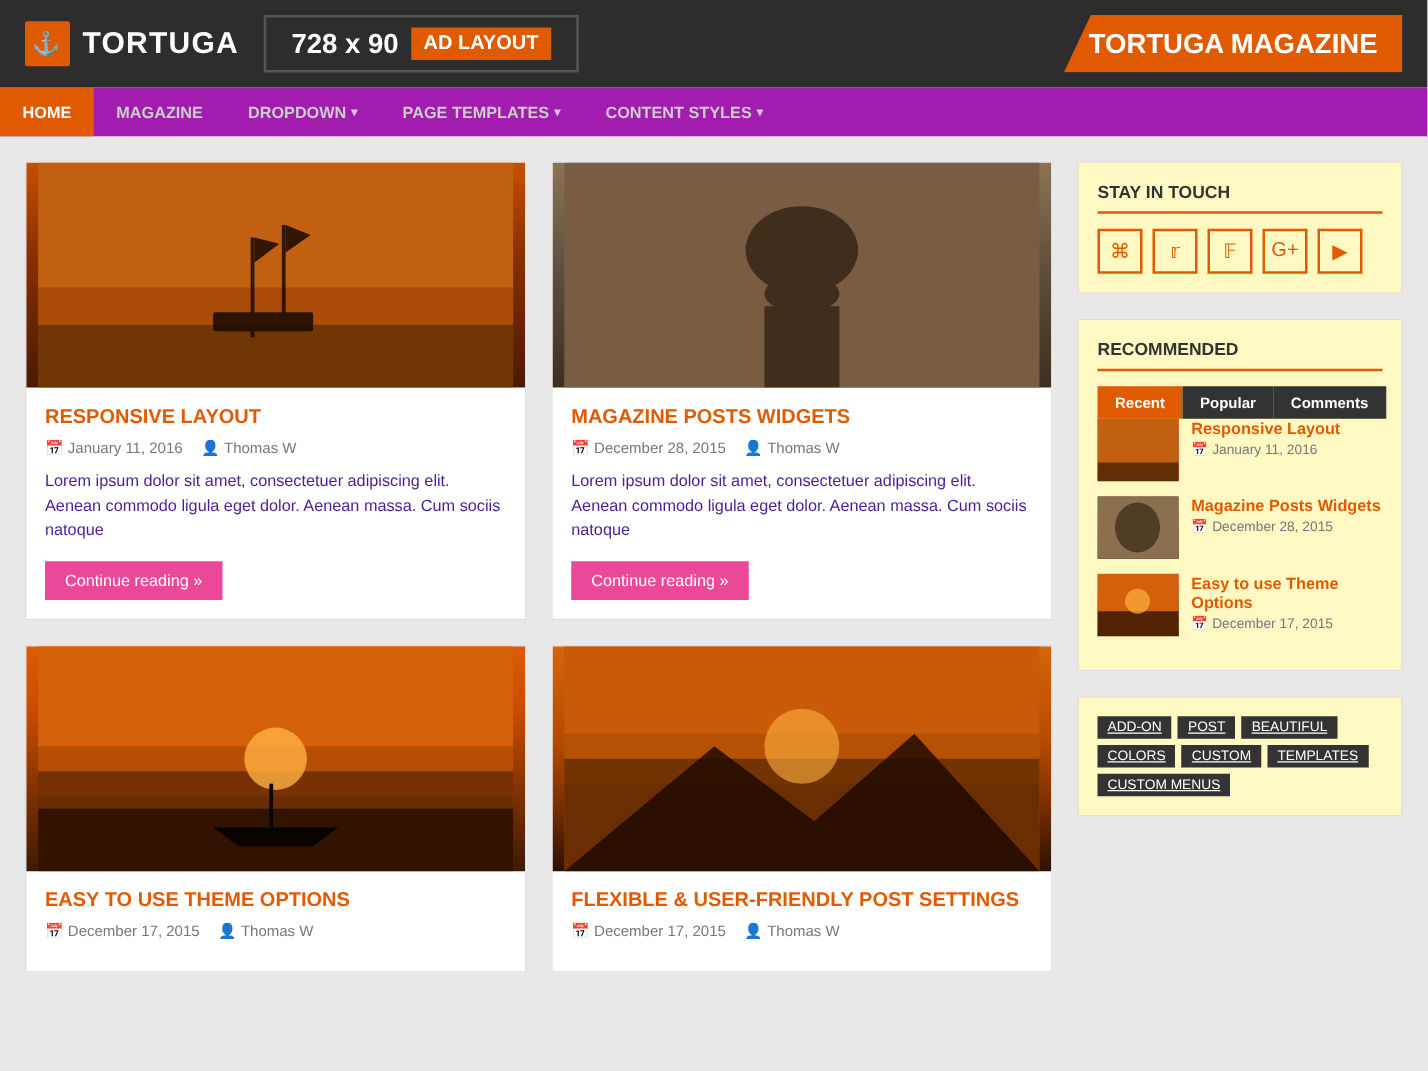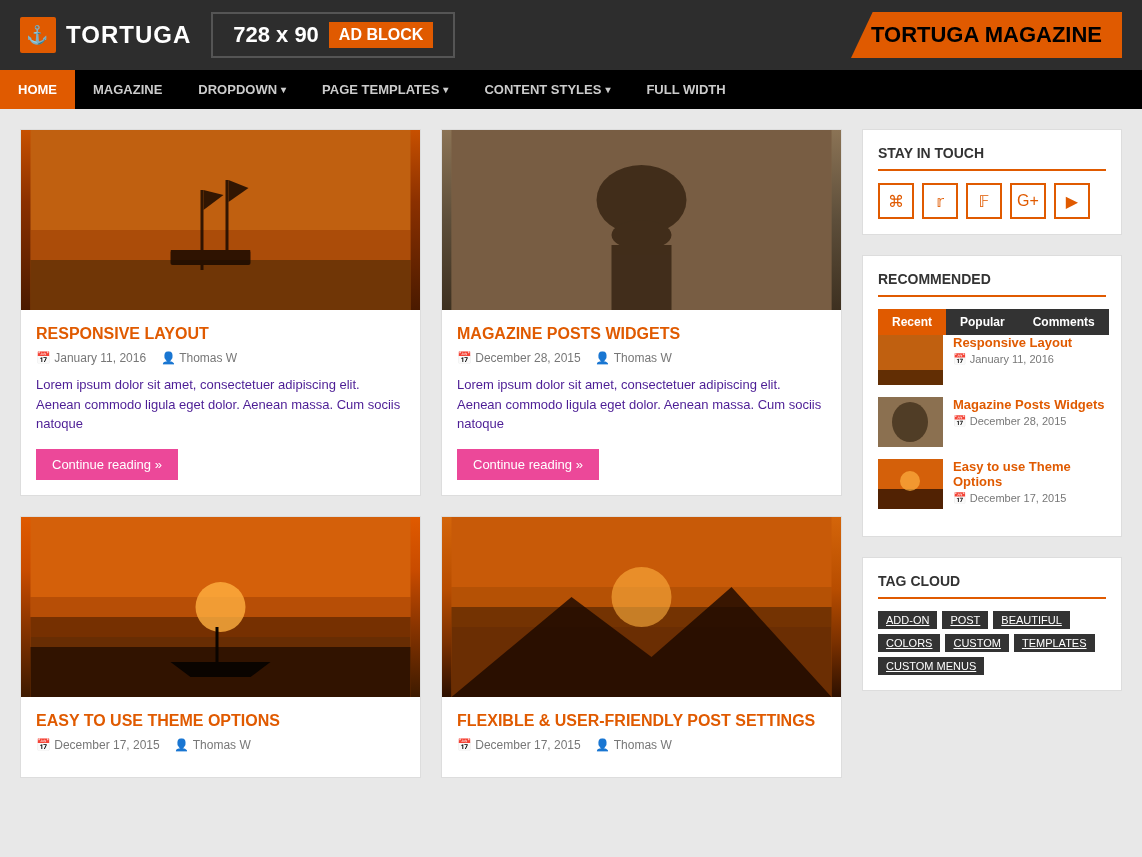--- a/index.html
+++ b/index.html
@@ -5,24 +5,24 @@
     * { margin: 0; padding: 0; box-sizing: border-box; }
     body { font-family: Arial, sans-serif; background: #e8e8e8; font-size: 14px; }
 
     
     .header { background: #2d2d2d; display: flex; align-items: center; padding: 12px 20px; gap: 20px; }
     .logo { display: flex; align-items: center; gap: 10px; color: white; font-size: 24px; font-weight: bold; text-transform: uppercase; letter-spacing: 1px; }
     .logo-icon { background: #e05a00; color: white; width: 36px; height: 36px; display: flex; align-items: center; justify-content: center; font-size: 18px; border-radius: 2px; }
     .ad-banner { background: #2d2d2d; border: 2px solid #555; display: flex; align-items: flex-end; padding: 8px 20px; gap: 10px; position: relative; overflow: hidden; }
     .ad-text-left { color: white; font-size: 22px; font-weight: bold; }
     .ad-badge { background: #e05a00; color: white; font-size: 16px; font-weight: bold; padding: 4px 10px; }
-    .magazine-banner { background: #e05a00; color: #000000; font-size: 22px; font-weight: bold; padding: 10px 20px; clip-path: polygon(8% 0%, 100% 0%, 100% 100%, 0% 100%); }
-
-    
-    .nav { background: #000000; display: flex; align-items: center; }
+    .magazine-banner { background: #e05a00; color: #ffffff; font-size: 22px; font-weight: bold; padding: 10px 20px; clip-path: polygon(8% 0%, 100% 0%, 100% 100%, 0% 100%); }
+
+    
+    .nav { background: #a21caf; display: flex; align-items: center; }
     .nav-item { padding: 12px 18px; color: #ccc; font-size: 13px; font-weight: bold; text-transform: uppercase; cursor: pointer; display: flex; align-items: center; gap: 4px; }
     .nav-item.active { background: #e05a00; color: white; }
     .nav-arrow { font-size: 10px; }
 
     
     .page { max-width: 1142px; margin: 0 auto; }
     .content-area { display: flex; gap: 20px; padding: 20px; }
     .main-content { flex: 1; }
     .sidebar { width: 260px; flex-shrink: 0; }
 
@@ -31,21 +31,21 @@
     .post-card { background: white; border: 1px solid #ddd; overflow: hidden; }
     .post-image-placeholder { width: 100%; height: 180px; display: block; }
     .post-body { padding: 15px; }
     .post-title { color: #e05a00; font-size: 16px; font-weight: bold; text-transform: uppercase; margin-bottom: 8px; }
     .post-meta { display: flex; align-items: center; gap: 15px; color: #777; font-size: 12px; margin-bottom: 10px; }
     .post-meta span { display: flex; align-items: center; gap: 4px; }
     .post-excerpt { color: #4c1d95; font-size: 13px; line-height: 1.5; margin-bottom: 15px; }
     .continue-btn { background: #ec4899; color: white; border: none; padding: 8px 16px; font-size: 13px; cursor: pointer; display: inline-block; }
 
     
-    .widget { background: #ffffff; border: 1px solid #ddd; margin-bottom: 20px; padding: 15px; }
+    .widget { background: #fef9c3; border: 1px solid #ddd; margin-bottom: 20px; padding: 15px; }
     .widget-title { font-size: 14px; font-weight: bold; text-transform: uppercase; color: #333; border-bottom: 2px solid #e05a00; padding-bottom: 8px; margin-bottom: 12px; }
 
     
     .social-icons { display: flex; gap: 8px; }
     .social-icon { width: 36px; height: 36px; border: 2px solid #e05a00; display: flex; align-items: center; justify-content: center; color: #e05a00; font-size: 16px; cursor: pointer; }
 
     
     .rec-tabs { display: flex; gap: 0; margin-bottom: 0; }
     .rec-tab { padding: 6px 14px; font-size: 12px; font-weight: bold; cursor: pointer; border: none; }
     .rec-tab.active { background: #e05a00; color: white; }
@@ -80,33 +80,32 @@
   <div class="header">
     <div class="logo">
       <div class="logo-icon">
         <span>⚓</span>
       </div>
       <span>TORTUGA</span>
     </div>
     <div class="top-banner">
       <div class="ad-banner">
         <span class="ad-text-left">728 x 90</span>
-        <span class="ad-badge">AD BLOCK</span>
+        <span class="ad-badge">AD LAYOUT</span>
       </div>
       <div class="magazine-banner">TORTUGA MAGAZINE</div>
     </div>
   </div>
 
   <nav class="nav">
     <div class="nav-item active">HOME</div>
     <div class="nav-item">MAGAZINE</div>
     <div class="nav-item">DROPDOWN <span class="nav-arrow">▾</span></div>
     <div class="nav-item">PAGE TEMPLATES <span class="nav-arrow">▾</span></div>
     <div class="nav-item">CONTENT STYLES <span class="nav-arrow">▾</span></div>
-    <div class="nav-item">FULL WIDTH</div>
   </nav>
 
   <div class="content-area">
 
     <div class="main-content">
       <div class="posts-grid">
 
         <div class="post-card">
           <div class="post-image-placeholder img-ship1" style="width:100%;height:180px;">
             <svg width="100%" height="180" viewBox="0 0 380 180" xmlns="http://www.w3.org/2000/svg">
@@ -260,21 +259,20 @@
             </svg>
           </div>
           <div class="rec-info">
             <div class="rec-title">Easy to use Theme Options</div>
             <div class="rec-date">📅 December 17, 2015</div>
           </div>
         </div>
       </div>
 
       <div class="widget">
-        <div class="widget-title">TAG CLOUD</div>
         <div class="tag-cloud">
           <span class="tag">ADD-ON</span>
           <span class="tag">POST</span>
           <span class="tag">BEAUTIFUL</span>
           <span class="tag">COLORS</span>
           <span class="tag">CUSTOM</span>
           <span class="tag">TEMPLATES</span>
           <span class="tag">CUSTOM MENUS</span>
         </div>
       </div>

